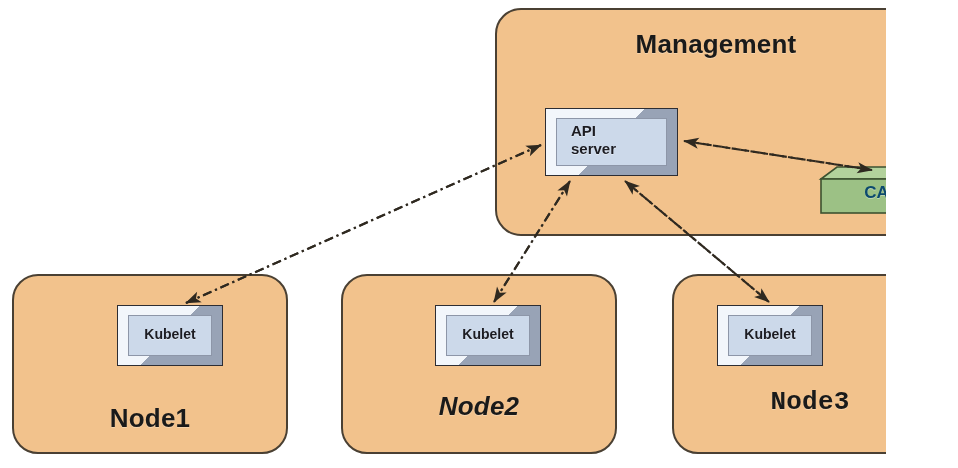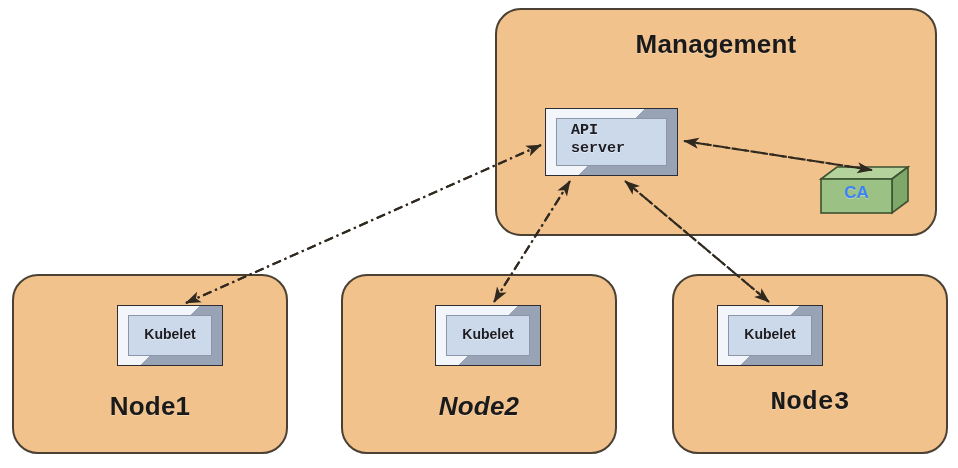--- a/index.html
+++ b/index.html
@@ -6,21 +6,21 @@
   html, body {
     margin: 0;
     padding: 0;
     background: #ffffff;
   }
   body {
     font-family: "Liberation Sans", sans-serif;
   }
   #canvas {
     position: relative;
-    width: 958px;
+    width: 886px;
     height: 468px;
     background: #ffffff;
     overflow: hidden;
   }
   
   #edges {
     position: absolute;
     left: 0;
     top: 0;
     width: 958px;
@@ -85,56 +85,57 @@
     white-space: pre-line;
     z-index: 2;
   }
   
   .cuboid {
     position: absolute;
     z-index: 3;
   }
   .cuboid .ca-label {
     position: absolute;
-    color: #3b82f6;
+    color: #0c4a6e;
     font-weight: 700;
     text-shadow: 0 1px 0 rgba(255,255,255,0.35);
     z-index: 4;
+    padding-left: 20px;
   }
 </style>
 </head>
 <body>
 
 <div id="canvas">
 
   <div class="zone" style="left:495px; top:8px; width:442px; height:228px;">
     <div class="zone-title" style="top:20px; font-size:26px;"><span>Management</span><br></div>
   </div>
 
   <div class="bevel" style="left:545px; top:108px; width:133px; height:68px;">
     <div class="bev-tl"></div>
     <div class="bev-br"></div>
     <div class="bev-face" style="left:10px; top:9px; right:10px; bottom:9px;"></div>
-    <div class="bev-label" style="left:25px; top:13px; font-size:15px;font-family:Liberation Mono, monospace;"><span>API</span><br><span>server</span></div>
+    <div class="bev-label" style="left:25px; top:13px; font-size:15px;"><span>API</span><br><span>server</span></div>
   </div>
 
   <div class="cuboid" style="left:812px; top:165px; width:100px; height:54px;">
     <svg width="100" height="54" viewBox="0 0 100 54">
 
       <polygon points="9,14 25,2 96,2 80,14" fill="#b3d29c" stroke="#3d5230" stroke-width="1.6"></polygon>
 
       <polygon points="80,14 96,2 96,36 80,48" fill="#7da869" stroke="#3d5230" stroke-width="1.6"></polygon>
 
       <rect x="9" y="14" width="71" height="34" fill="#9cc185" stroke="#3d5230" stroke-width="1.6"></rect>
     </svg>
     <div class="ca-label" style="left:9px; top:18px; width:71px; text-align:center; font-size:17px;">CA</div>
   </div>
 
   <div class="zone" style="left:12px; top:274px; width:276px; height:180px;">
-    <div class="zone-title" style="top:116px; font-size:26px;">Node1</div>
+    <div class="zone-title" style="top:128px; font-size:26px;">Node1</div>
   </div>
   <div class="bevel" style="left:117px; top:305px; width:106px; height:61px;">
     <div class="bev-tl"></div>
     <div class="bev-br"></div>
     <div class="bev-face" style="left:10px; top:9px; right:10px; bottom:9px;"></div>
     <div class="bev-label" style="left:10px; right:10px; top:20px; text-align:center; font-size:14px;">Kubelet</div>
   </div>
 
   <div class="zone" style="left:341px; top:274px; width:276px; height:180px;">
     <div class="zone-title" style="top:116px; font-size:26px;font-style:italic;">Node2</div>

